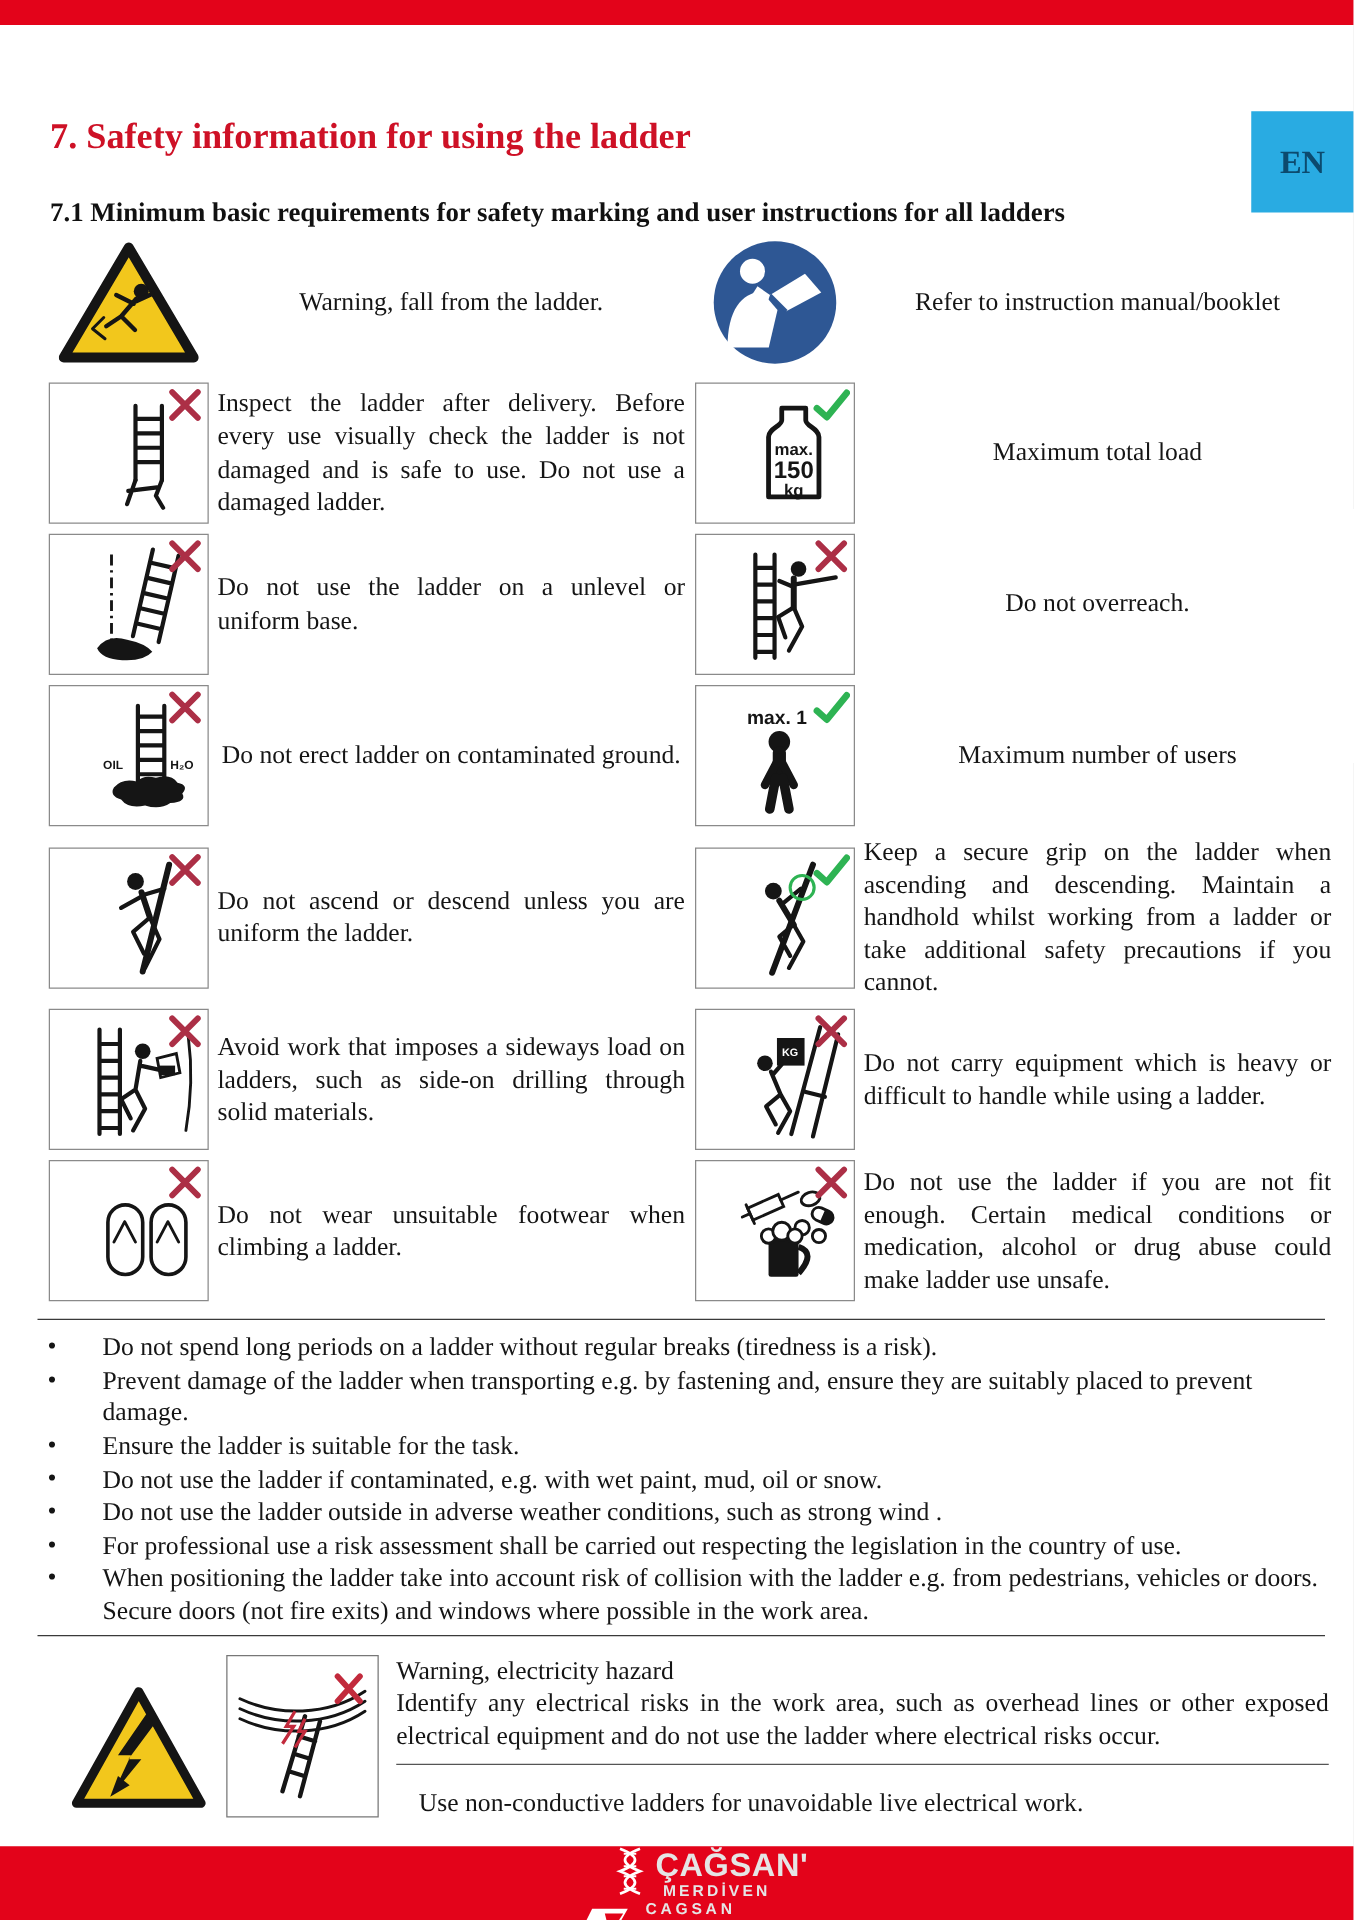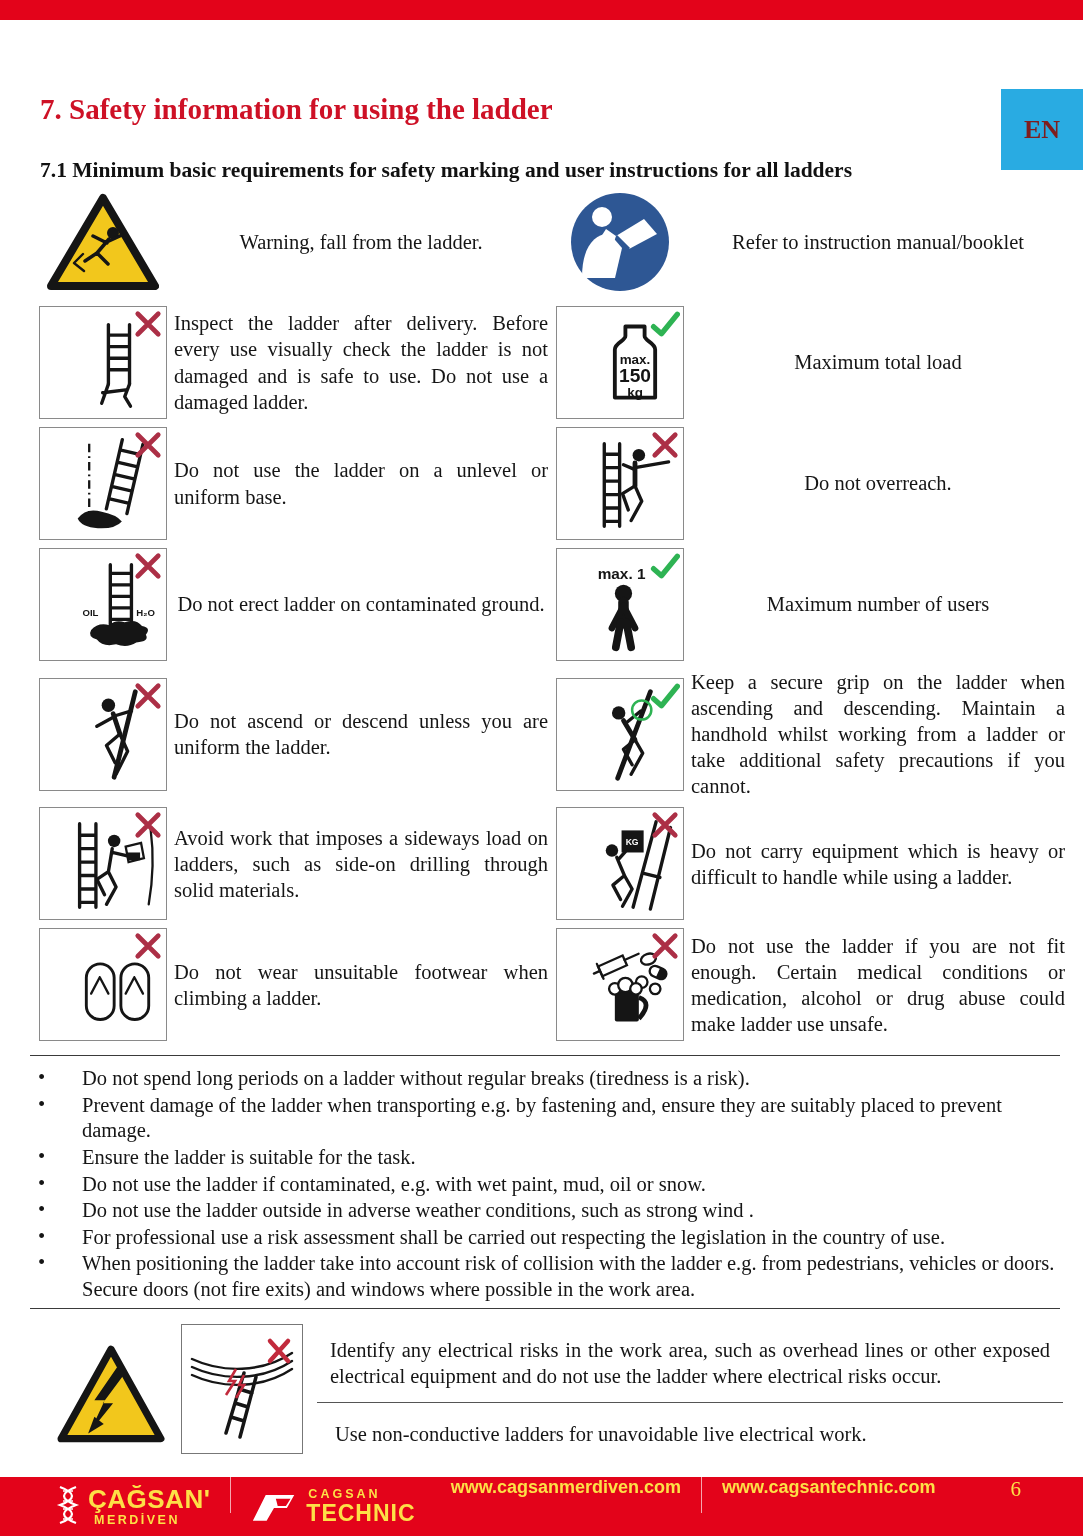--- a/index.html
+++ b/index.html
@@ -1,21 +1,21 @@
 <!DOCTYPE html>
 <html><head>
 <meta charset="utf-8">
 <style>
   html,body{margin:0;padding:0;background:#e8e8e8;}
   .page{position:relative;width:1083px;height:1536px;background:#ffffff;overflow:hidden;
         font-family:"Liberation Serif",serif;color:#151515;}
   .topbar{position:absolute;top:0;left:0;width:100%;height:20px;background:#E3031A;}
   .page-title{position:absolute;left:40px;top:74px;font-size:29px;font-weight:bold;color:#CE1126;}
   .en-tab{position:absolute;left:1001px;top:89px;width:82px;height:81px;background:#29ABE2;
-          display:flex;align-items:center;justify-content:center;color:#7f1d1d;font-size:26px;font-weight:bold;}
+          display:flex;align-items:center;justify-content:center;color:#0c4a6e;font-size:26px;font-weight:bold;}
   .subtitle{position:absolute;left:40px;top:140px;font-size:21.5px;font-weight:bold;color:#111;}
 
   .grid{position:absolute;left:45px;top:186px;width:1020px;display:grid;
         grid-template-columns:115px 374px 115px 374px;column-gap:14px;row-gap:8px;}
   .icon-cell{display:flex;align-items:center;justify-content:center;min-height:112px;}
   .pic-box{position:relative;width:111px;height:111px;border:1px solid #8a8a8a;background:#fff;
            display:flex;align-items:center;justify-content:center;padding-left:30px;}
   .pic-box svg.pic{width:96px;height:96px;}
   .no-box{position:relative;}
   .mark{position:absolute;top:3px;right:3px;width:30px;height:28px;}
@@ -28,26 +28,26 @@
   .bullets .bl{position:relative;padding-left:52px;margin-bottom:1px;text-align:left;}
   .bullets .bl .dot{position:absolute;left:8px;top:-1px;}
 
   .elec{position:absolute;left:55px;top:1322px;width:1008px;display:flex;gap:14px;}
   .elec .tri{width:112px;display:flex;align-items:center;justify-content:center;}
   .elec .ebox{position:relative;width:120px;height:128px;border:1px solid #777;flex:0 0 auto;
               display:flex;align-items:center;justify-content:center;margin-top:2px;}
   .elec .ebox svg.pic{width:104px;height:112px;}
   .elec .etext{flex:1;font-size:20.5px;line-height:1.27;padding-top:2px;}
   .elec .etext .ehead{margin:0;}
-  .elec .etext .ebody{margin:13px;text-align:justify;}
+  .elec .etext .ebody{margin:0;text-align:justify;}
   .elec .esep{border-top:1.4px solid #555;margin:9px 0 7px 0;}
   .elec .enote{margin:18px;}
 
   .footer{position:absolute;left:0;top:1477px;width:100%;height:59px;background:#E3031A;
-          display:flex;font-family:"Liberation Sans",sans-serif;color:#fde047;}
+          display:flex;align-items:center;font-family:"Liberation Sans",sans-serif;color:#e5e5e5;flex-direction:column;}
   .footer .lg1{display:flex;align-items:center;gap:8px;margin-left:56px;}
   .lg1 .ltxt{display:flex;flex-direction:column;line-height:1;}
   .lg1 .l1{font-size:26px;font-weight:bold;letter-spacing:0.5px;}
   .lg1 .l2{font-size:12.5px;font-weight:bold;letter-spacing:2.5px;margin-top:2px;margin-left:6px;}
   .fdiv{width:1px;height:36px;background:rgba(255,255,255,.65);margin:0 20px;}
   .footer .lg2{display:flex;align-items:center;gap:9px;}
   .lg2 .ltxt{display:flex;flex-direction:column;line-height:1;}
   .lg2 .l1{font-size:12.5px;font-weight:bold;letter-spacing:3px;margin-left:2px;}
   .lg2 .l2{font-size:23px;font-weight:bold;letter-spacing:1px;margin-top:1px;}
   .furl{font-size:18px;font-weight:bold;}
@@ -341,20 +341,21 @@
     </div>
     <div class="ebox">
       <svg class="pic" viewBox="0 0 104 112">
         <path class="s2" d="M2,26 C32,40 72,40 102,20 M2,34 C32,48 72,48 102,28 M2,42 C32,56 72,56 102,36"></path>
         <path class="s" d="M54,40 L36,100 M66,44 L50,104 M49,56 L62,60 M45,70 L58,74 M41,84 L54,88"></path>
         <path d="M46,36 l-7,12 h6 l-9,14 M54,42 l-5,10 h5 l-8,13" stroke="#C22A3C" stroke-width="2.6" fill="none"></path>
         <path d="M80,8 L98,28 M98,8 L80,28" stroke="#C22A3C" stroke-width="4.5" stroke-linecap="round" fill="none"></path>
       </svg>
     </div>
     <div class="etext">
+      <p class="ehead">Warning, electricity hazard</p>
       <p class="ebody">Identify any electrical risks in the work area, such as overhead lines or other exposed electrical equipment and do not use the ladder where electrical risks occur.</p>
       <div class="esep"></div>
       <p class="enote">Use non-conductive ladders for unavoidable live electrical work.</p>
     </div>
   </div>
 
   <div class="footer">
     <div class="lg1">
       <svg width="24" height="44" viewBox="0 0 24 44">
         <path d="M4,2 C20,8 20,14 4,20 C20,26 20,32 4,38 M20,2 C4,8 4,14 20,20 C4,26 4,32 20,38" stroke="#fff" stroke-width="2.2" fill="none"></path>

